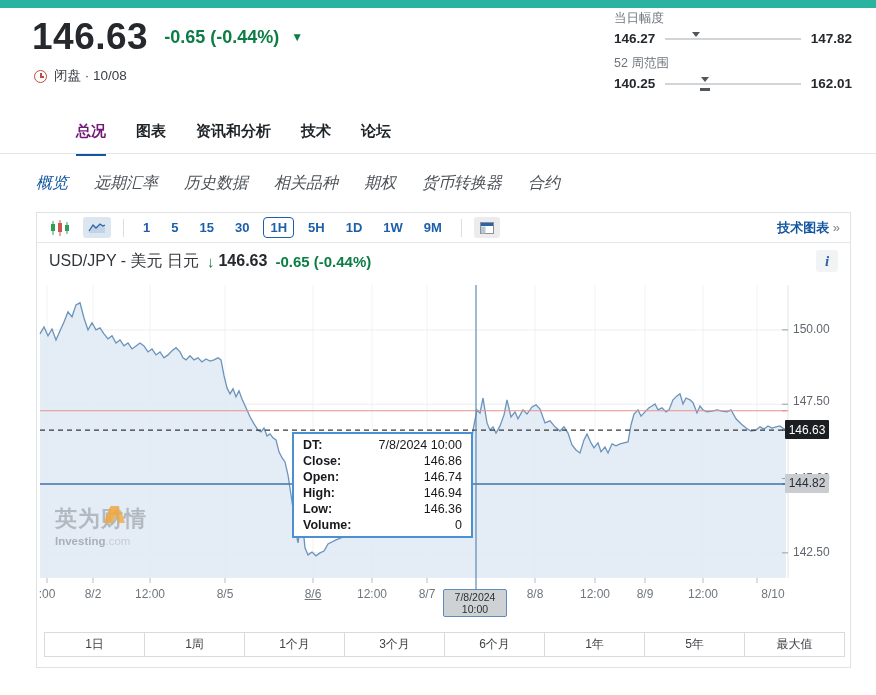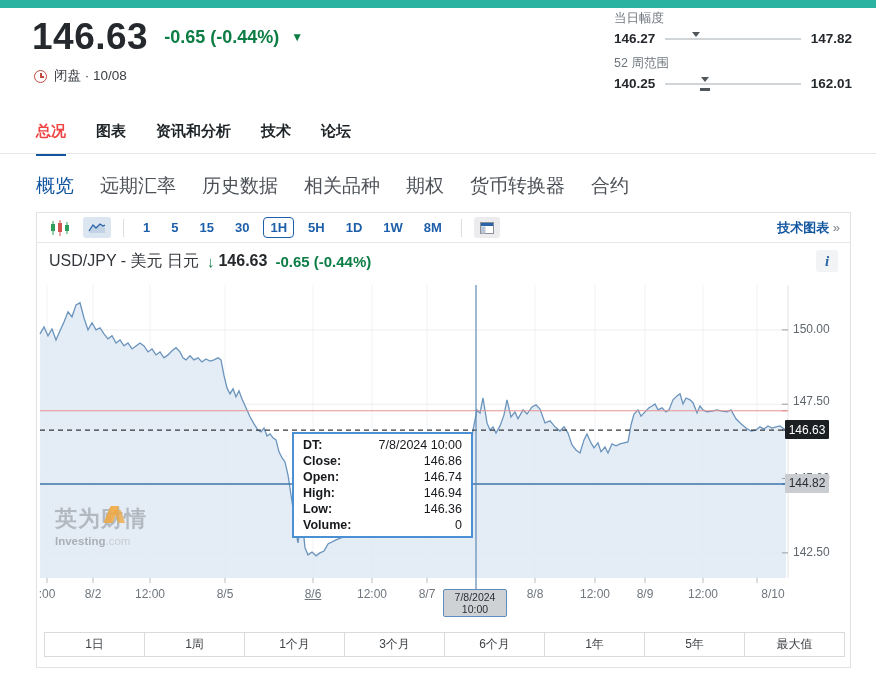--- a/index.html
+++ b/index.html
@@ -29,25 +29,25 @@
   .range-track { position:relative; flex:1; height:2px; background:#d2d5d8; }
   .range-marker { position:absolute; top:-6px; transform:translateX(-50%);
                   width:0; height:0; border-left:4px solid transparent; border-right:4px solid transparent;
                   border-top:5px solid #51565b; }
   .range-marker.tick::before { content:""; position:absolute; left:-0.5px; top:-5px; width:1px; height:4px; background:#51565b; }
   .range-marker.bar::after { content:""; position:absolute; left:-5px; top:6px; width:10px; height:3px; background:#51565b; }
 
   
   .tabs { position:absolute; left:36px; top:122px; display:flex; gap:30px; }
   .tab { font-size:15px; font-weight:700; color:#1e2327; padding-bottom:12px; cursor:pointer; }
-  .tab.active { color:#ef4444; border-bottom:3px solid #1256a0; }
+  .tab.active { color:#701a75; border-bottom:3px solid #1256a0;margin-left:40px; }
   .tabs-divider { position:absolute; left:0; top:153px; width:876px; height:1px; background:#e6e6e6; }
 
   .subtabs { position:absolute; left:36px; top:173px; display:flex; gap:26px; }
-  .subtab { font-size:19px; color:#4c5157; cursor:pointer; }
+  .subtab { font-size:16px; color:#4c5157; cursor:pointer;font-style:italic; }
   .subtab.active { color:#1256a0; }
 
   
   .chart-widget { position:absolute; left:36px; top:212px; width:815px; height:456px;
                   border:1px solid #e1e2e4; background:#fff; }
   .toolbar { display:flex; align-items:center; height:30px; border-bottom:1px solid #e6e7e9; padding:0 10px; }
   .tb-icon { display:flex; align-items:center; justify-content:center; cursor:pointer; }
   .candle-btn { width:26px; height:22px; }
   .areachart-btn { width:28px; height:21px; background:#dce6f0; border-radius:3px; margin-left:10px; }
   .tb-divider { width:1px; height:18px; background:#dcdddf; margin:0 12px; }
@@ -176,21 +176,21 @@
       <span class="tb-divider"></span>
       <div class="intervals">
           <span class="interval">1</span>
           <span class="interval">5</span>
           <span class="interval">15</span>
           <span class="interval">30</span>
           <span class="interval selected">1H</span>
           <span class="interval">5H</span>
           <span class="interval">1D</span>
           <span class="interval">1W</span>
-          <span class="interval">8M</span>
+          <span class="interval">9M</span>
         </div>
       <span class="tb-divider"></span>
       <span class="tb-icon layout-btn">
         <svg width="14" height="12" viewBox="0 0 14 12">
           <rect x="0.5" y="0.5" width="13" height="11" fill="#fff" stroke="#8a9096"></rect>
           <rect x="1" y="1" width="12" height="3" fill="#2b63a8"></rect>
           <rect x="1" y="4.5" width="4.5" height="7" fill="#b9c6d6"></rect>
         </svg>
       </span>
       <span class="tb-spacer"></span>

